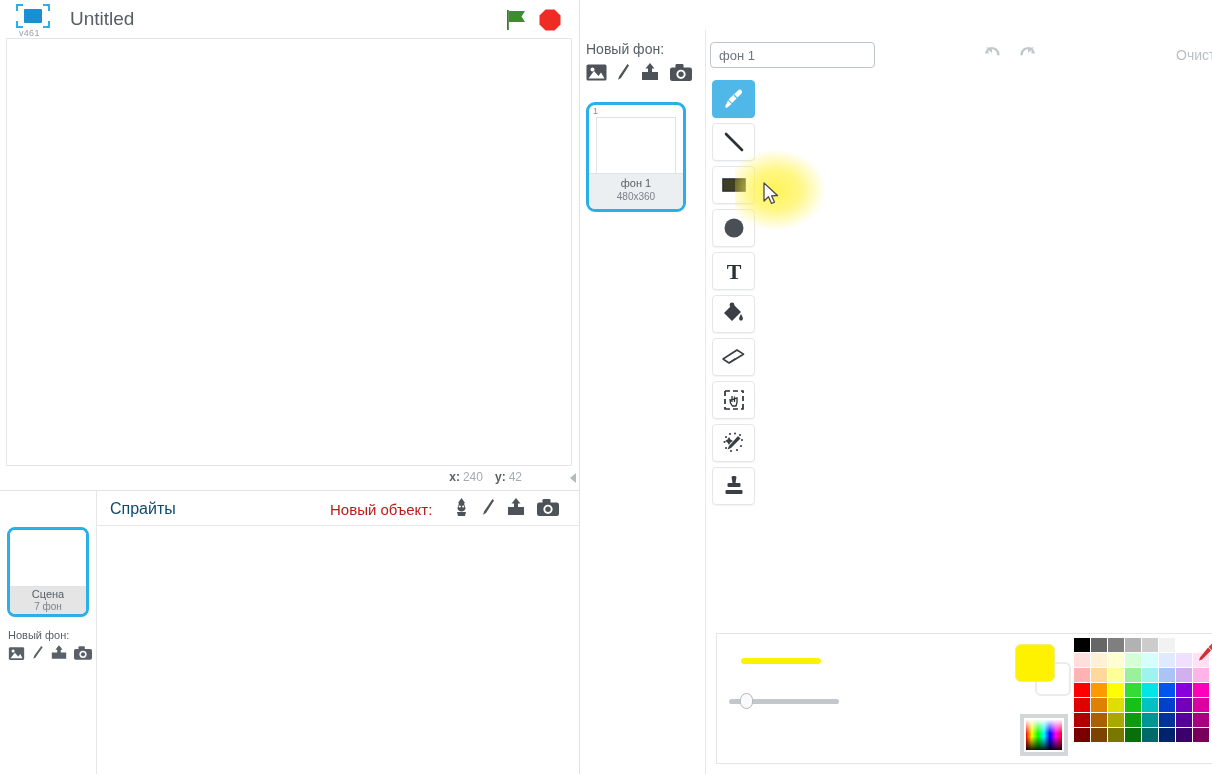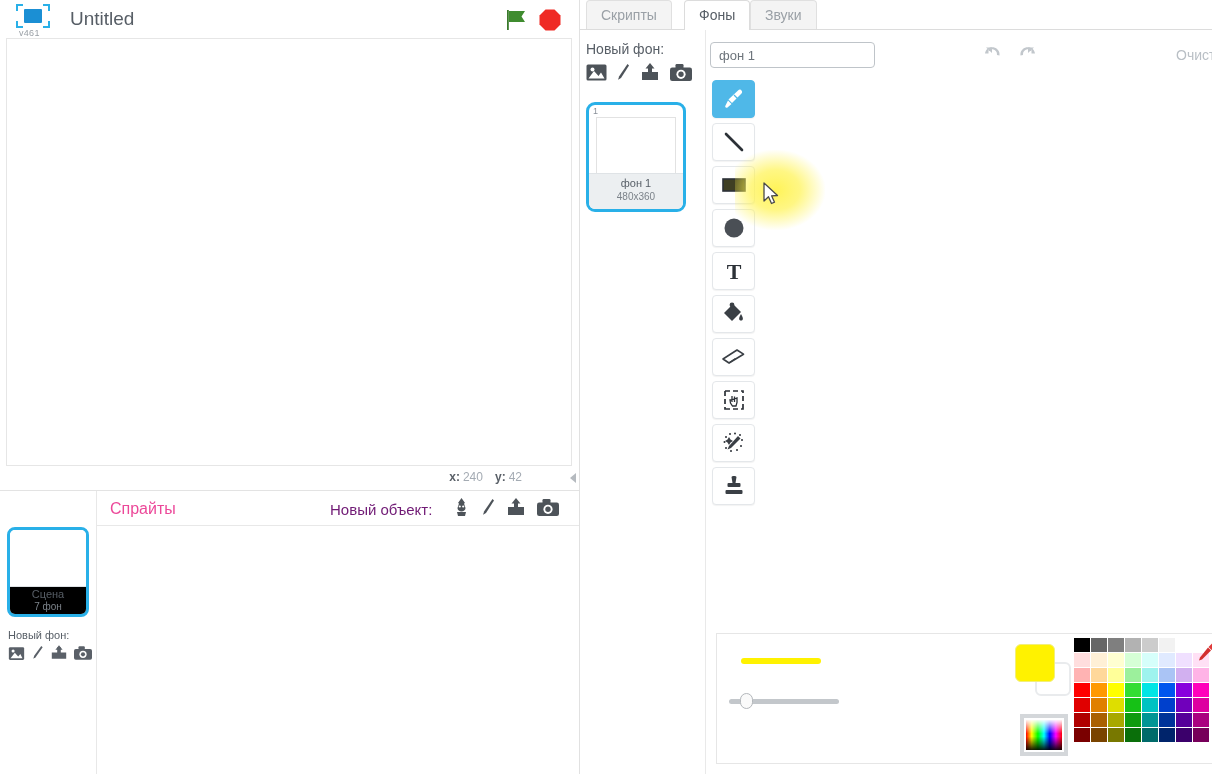--- a/index.html
+++ b/index.html
@@ -33,29 +33,29 @@
   #stage { position:absolute; left:6px; top:38px; width:566px; height:428px; background:#fff; border:1px solid #e6e6e6; }
 
   #coord-bar { position:absolute; left:6px; top:467px; width:566px; height:16px; background:#fff; }
   #coords { position:absolute; right:38px; top:3px; font-size:12px; color:#8a9099; }
   #coords b { color:#5a6068; font-weight:bold; font-size:12px; }
   #coords .val { color:#a4abb3; margin-left:3px; margin-right:12px; }
   #collapse-arrow { position:absolute; left:568px; top:470px; width:12px; height:16px; cursor:pointer; }
 
   #sprite-pane { position:absolute; left:0; top:490px; width:579px; height:284px; background:#fff; border-top:1px solid #e3e3e3; }
   #sprite-header { position:absolute; left:97px; top:0; width:482px; height:35px; border-bottom:1px solid #e8e8e8; }
-  #sprites-label { position:absolute; left:13px; top:9px; font-size:16px; color:#ec4899; }
-  #new-object-label { position:absolute; left:233px; top:10px; font-size:15px; color:#701a75; }
+  #sprites-label { position:absolute; left:13px; top:9px; font-size:16px; color:#0c4a6e; }
+  #new-object-label { position:absolute; left:233px; top:10px; font-size:15px; color:#b91c1c; }
   .new-obj-icons { position:absolute; left:355px; top:6px; display:flex; align-items:center; gap:10px; }
   .new-obj-icons .ni { cursor:pointer; }
 
   #sprite-left { position:absolute; left:0; top:0; width:97px; height:284px; border-right:1px solid #e8e8e8; background:#fff;}
   #stage-thumb { position:absolute; left:7px; top:36px; width:82px; height:90px; border:3px solid #29b0e8; border-radius:8px; background:#fff; overflow:hidden; cursor:pointer; }
   #stage-thumb .thumb-img { position:absolute; left:0; top:0; width:100%; height:62px; background:#fff; }
-  #stage-thumb .thumb-cap { position:absolute; left:0; bottom:0; width:100%; height:28px; background:#000000; border-top:1px solid #dfe3e6; text-align:center; padding-top:1px; }
+  #stage-thumb .thumb-cap { position:absolute; left:0; bottom:0; width:100%; height:28px; background:#e5e5e5; border-top:1px solid #dfe3e6; text-align:center; padding-top:1px; }
   #stage-thumb .tc1 { font-size:11px; color:#575e66; line-height:13px; }
   #stage-thumb .tc2 { font-size:10px; color:#7c838a; line-height:12px; }
   #new-backdrop-left { position:absolute; left:8px; top:138px; }
   #new-backdrop-left .nb-label { font-size:11px; color:#575e66; margin-bottom:4px; }
   #new-backdrop-left .nb-icons { display:flex; align-items:center; gap:6px; }
   #new-backdrop-left .nb-icons .ni { cursor:pointer; }
 
   
   #right-col { position:absolute; left:579px; top:0; width:633px; height:774px; background:#fff; border-left:1px solid #e1e1e1; }
 
@@ -243,26 +243,20 @@
                 <circle cx="11" cy="10.3" r="2.7" fill="#4d5359"></circle>
               </svg>
           </span>
         </div>
       </div>
     </div>
   </div>
 
   <div id="right-col">
 
-    <div id="tabs">
-      <div class="tab" id="tab-0">Скрипты</div>
-      <div class="tab active" id="tab-1">Фоны</div>
-      <div class="tab" id="tab-2">Звуки</div>
-      <div id="tab-underline"></div>
-    </div>
 
     <div id="editor-body">
 
       <div id="bd-list">
         <div id="bd-new-label">Новый фон:</div>
         <div id="bd-new-icons">
           <span class="ni">
             <svg width="21" height="17" viewBox="0 0 21 17">
                 <rect x="0.5" y="0.5" width="20" height="16" rx="1.5" fill="#4d5359"></rect>
                 <circle cx="6.5" cy="5.5" r="2" fill="#fff"></circle>

